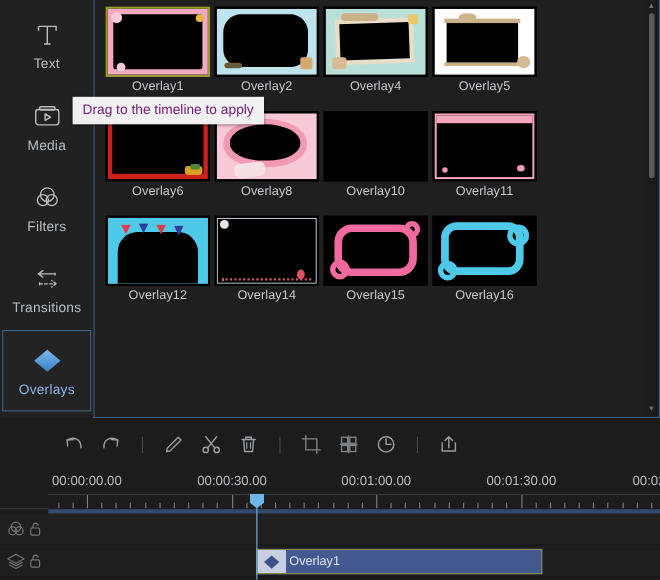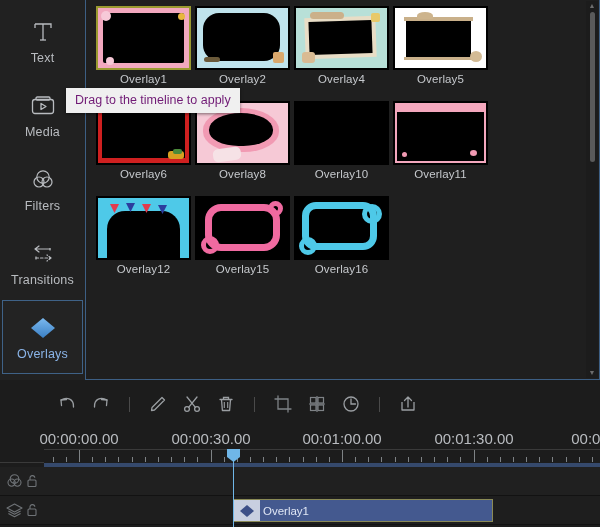--- a/index.html
+++ b/index.html
@@ -93,21 +93,21 @@
   .tbtn svg { display: block; }
   .tsep { width: 1px; height: 15px; background: #4a4a4a; margin: 0 11px; }
 
   
   .ruler-wrap {
     position: absolute; left: 0; top: 427px; width: 600px; height: 40px;
     background: #1c1c1c;
   }
   .ruler-labels { position: absolute; left: 0; top: 3px; width: 600px; height: 16px; }
   .rlabel {
-    position: absolute; top: 0; font-size: 15px; color: #b9bcc0;
+    position: absolute; top: 0; font-size: 12px; color: #b9bcc0;
     transform: translateX(-50%); white-space: nowrap;
   }
   .ticks {
     position: absolute; left: 44px; top: 22px; right: 0; height: 13px;
     border-top: 1px solid #3a3a3a;
   }
   .ticks .tk { position: absolute; bottom: 0; width: 1px; background: #7e8285; }
   .ticks .tk.maj { height: 12px; }
   .ticks .tk.min { height: 5px; }
   .ruler-left-line {
@@ -321,20 +321,30 @@
           <div class="thumb">
             <div class="fr" style="background:#4ec9e8"></div>
             <div style="position:absolute;inset:0;background:#4ec9e8"></div>
             <div style="position:absolute;left:9px;top:13px;right:9px;bottom:0;background:#000;border-radius:18px 18px 0 0"></div>
             <div style="position:absolute;left:12px;top:6px;width:9px;height:9px;background:#e23b4e;clip-path:polygon(0 0,100% 0,50% 100%)"></div>
             <div style="position:absolute;left:28px;top:5px;width:9px;height:9px;background:#2c3d9e;clip-path:polygon(0 0,100% 0,50% 100%)"></div>
             <div style="position:absolute;left:44px;top:6px;width:9px;height:9px;background:#e23b4e;clip-path:polygon(0 0,100% 0,50% 100%)"></div>
             <div style="position:absolute;left:60px;top:7px;width:9px;height:9px;background:#2c3d9e;clip-path:polygon(0 0,100% 0,50% 100%)"></div>
           </div>
           <div class="clabel">Overlay12</div>
+        </div>
+        <div class="cell">
+          <div class="thumb">
+            <div class="fr" style="background:#000000"></div>
+            <div style="position:absolute;inset:0;background:#000;border:1px solid #cfd8e0"></div>
+            <div style="position:absolute;left:3px;top:2px;width:8px;height:8px;background:#e6e6ea;border-radius:50%"></div>
+            <div style="position:absolute;right:11px;bottom:4px;width:7px;height:9px;background:#e05060;border-radius:50%"></div>
+            <div style="position:absolute;left:5px;bottom:3px;right:5px;height:2px;border-bottom:2px dotted #d05a6a"></div>
+          </div>
+          <div class="clabel">Overlay14</div>
         </div>
         <div class="cell">
           <div class="thumb">
             <div class="fr" style="background:#000000"></div>
             <div style="position:absolute;inset:0;background:#000"></div>
             <div style="position:absolute;left:8px;top:6px;right:8px;bottom:7px;border:7px solid #f06aa0;border-radius:16px"></div>
             <div style="position:absolute;left:4px;bottom:4px;width:18px;height:18px;border:5px solid #f06aa0;border-radius:50%"></div>
             <div style="position:absolute;right:5px;top:3px;width:15px;height:15px;border:5px solid #f06aa0;border-radius:50%"></div>
           </div>
           <div class="clabel">Overlay15</div>

